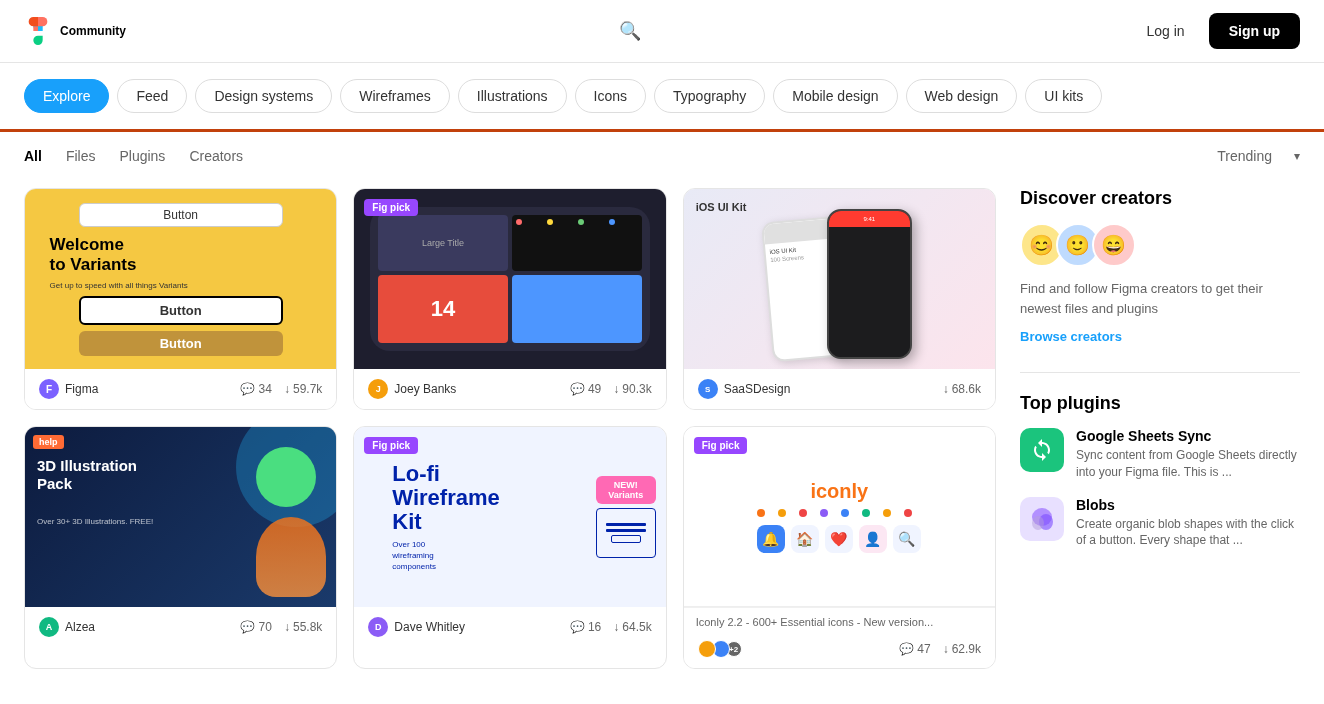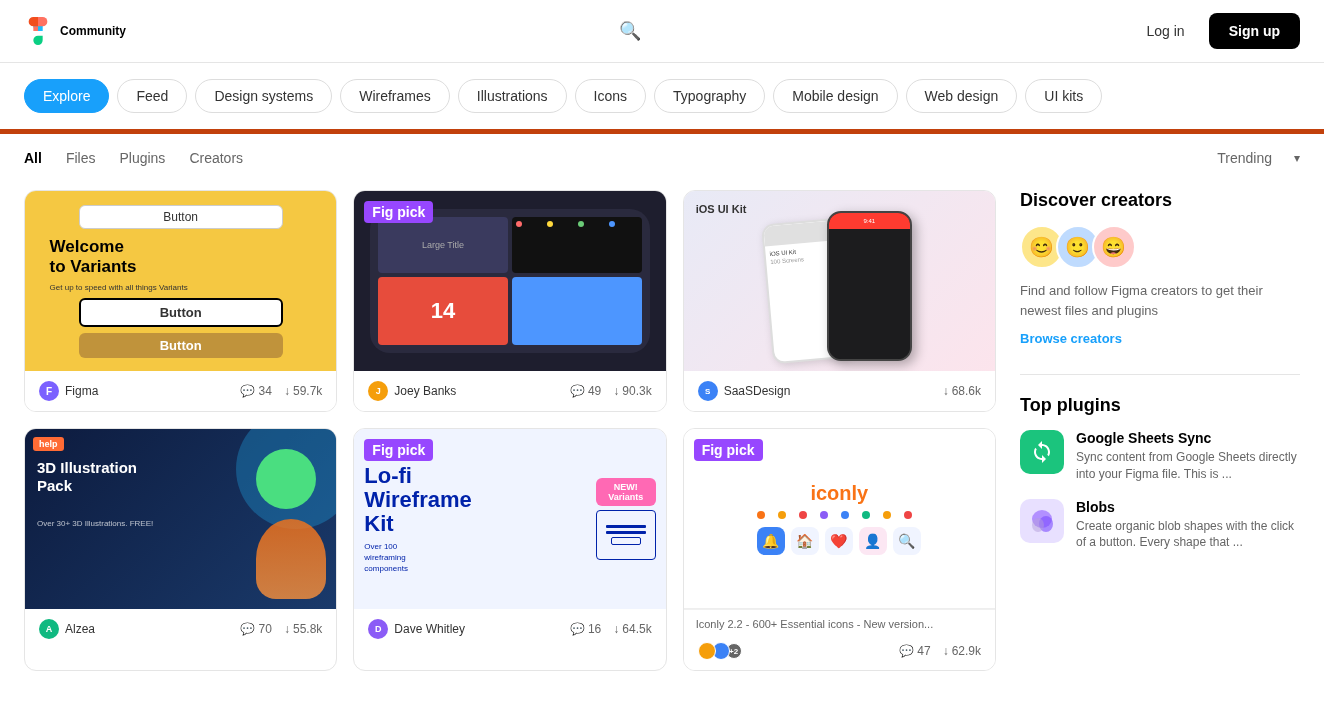--- a/index.html
+++ b/index.html
@@ -14,21 +14,21 @@
     .logo-icon { width: 28px; height: 28px; }
     .logo-title { font-size: 12px; font-weight: 600; color: #000; }
     .header-search { flex: 1; display: flex; justify-content: center; }
     .search-btn { background: none; border: none; cursor: pointer; padding: 8px; }
     .search-icon { font-size: 18px; color: #666; }
     .header-actions { display: flex; align-items: center; gap: 12px; }
     .btn-login { background: none; border: none; cursor: pointer; font-size: 14px; font-weight: 500; color: #333; padding: 8px 12px; }
     .btn-signup { background: #000; color: #fff; border: none; border-radius: 8px; padding: 10px 20px; font-size: 14px; font-weight: 600; cursor: pointer; }
 
     
-    .nav-tabs { display: flex; padding: 16px 24px; gap: 8px; border-bottom: 5px solid #c2410c; flex-wrap: wrap; }
+    .nav-tabs { display: flex; padding: 16px 24px; gap: 8px; border-bottom: 3px solid #c2410c; flex-wrap: wrap; }
     .nav-tab { padding: 8px 18px; border-radius: 20px; border: 1.5px solid #ddd; font-size: 14px; font-weight: 500; cursor: pointer; background: #fff; color: #333; }
     .nav-tab.active { background: #18a0fb; color: #fff; border-color: #18a0fb; }
 
     
     .filter-bar { display: flex; align-items: center; justify-content: space-between; padding: 16px 24px 8px; }
     .filter-left { display: flex; gap: 24px; }
     .filter-item { font-size: 14px; color: #666; cursor: pointer; font-weight: 500; }
     .filter-item.active { color: #000; font-weight: 700; }
     .filter-right { display: flex; align-items: center; gap: 22px; color: #666; font-size: 14px; cursor: pointer; }
 
@@ -40,21 +40,21 @@
     
     .card { border-radius: 12px; overflow: hidden; border: 1px solid #e5e5e5; cursor: pointer; transition: box-shadow 0.2s; }
     .card-thumb { width: 100%; height: 180px; object-fit: cover; display: block; position: relative; overflow: hidden; }
     .card-footer { padding: 10px 14px; display: flex; align-items: center; justify-content: space-between; background: #fff; }
     .card-author { display: flex; align-items: center; gap: 6px; }
     .card-author-name { font-size: 12px; color: #333; font-weight: 500; }
     .card-stats { display: flex; align-items: center; gap: 12px; }
     .card-stat { display: flex; align-items: center; gap: 3px; font-size: 12px; color: #666; }
 
     
-    .fig-pick { position: absolute; top: 10px; left: 10px; background: #9747ff; color: #fff; font-size: 14px; font-weight: 700; padding: 3px 8px; border-radius: 4px; z-index: 2; }
+    .fig-pick { position: absolute; top: 10px; left: 10px; background: #9747ff; color: #fff; font-size: 10px; font-weight: 700; padding: 3px 8px; border-radius: 4px; z-index: 2; }
 
     
     .thumb-variants { background: #f5c842; display: flex; flex-direction: column; align-items: center; justify-content: center; gap: 6px; padding: 12px; }
 
     .thumb-dark { background: #1e1e2e; }
     .thumb-illustration { background: #0d1b3e; position: relative; overflow: hidden; }
 
     .thumb-wireframe { background: #f0f4ff; display: flex; align-items: center; justify-content: center; }
     .thumb-icons { background: #fff; display: flex; align-items: center; justify-content: center; }
 
@@ -258,21 +258,21 @@
             <span>↓</span>
             <span>55.8k</span>
           </span>
         </div>
       </div>
     </div>
 
     <div class="card">
       <div class="card-thumb thumb-wireframe" style="height:180px; background:#f0f4ff; position:relative; overflow:hidden;">
         <span class="fig-pick">Fig pick</span>
-        <div style="padding:10px; width:100%; height:100%; display:flex; align-items:center; justify-content:flex-start; gap:12px;">
+        <div style="padding:10px; width:100%; height:100%; display:flex; align-items:center; justify-content:flex-start; gap:12px;margin-left:28px;">
           <div style="flex:1;">
             <div style="font-size:22px; font-weight:900; color:#0022aa; line-height:1.1;">Lo-fi<br>Wireframe<br>Kit</div>
             <div style="font-size:8px; color:#0022aa; margin-top:4px; line-height:1.4;">Over 100<br>wireframing<br>components</div>
           </div>
           <div style="display:flex; flex-direction:column; gap:4px;">
             <div style="background:#ff69b4; border-radius:6px; padding:4px 8px; font-size:9px; font-weight:700; color:#fff; text-align:center;">NEW!<br>Variants</div>
 
             <div style="width:60px; height:50px; border:1.5px solid #0022aa; border-radius:4px; display:flex; align-items:center; justify-content:center; flex-direction:column; gap:3px;">
               <div style="width:40px; height:3px; background:#0022aa; border-radius:1px;"></div>
               <div style="width:40px; height:3px; background:#0022aa; border-radius:1px;"></div>

